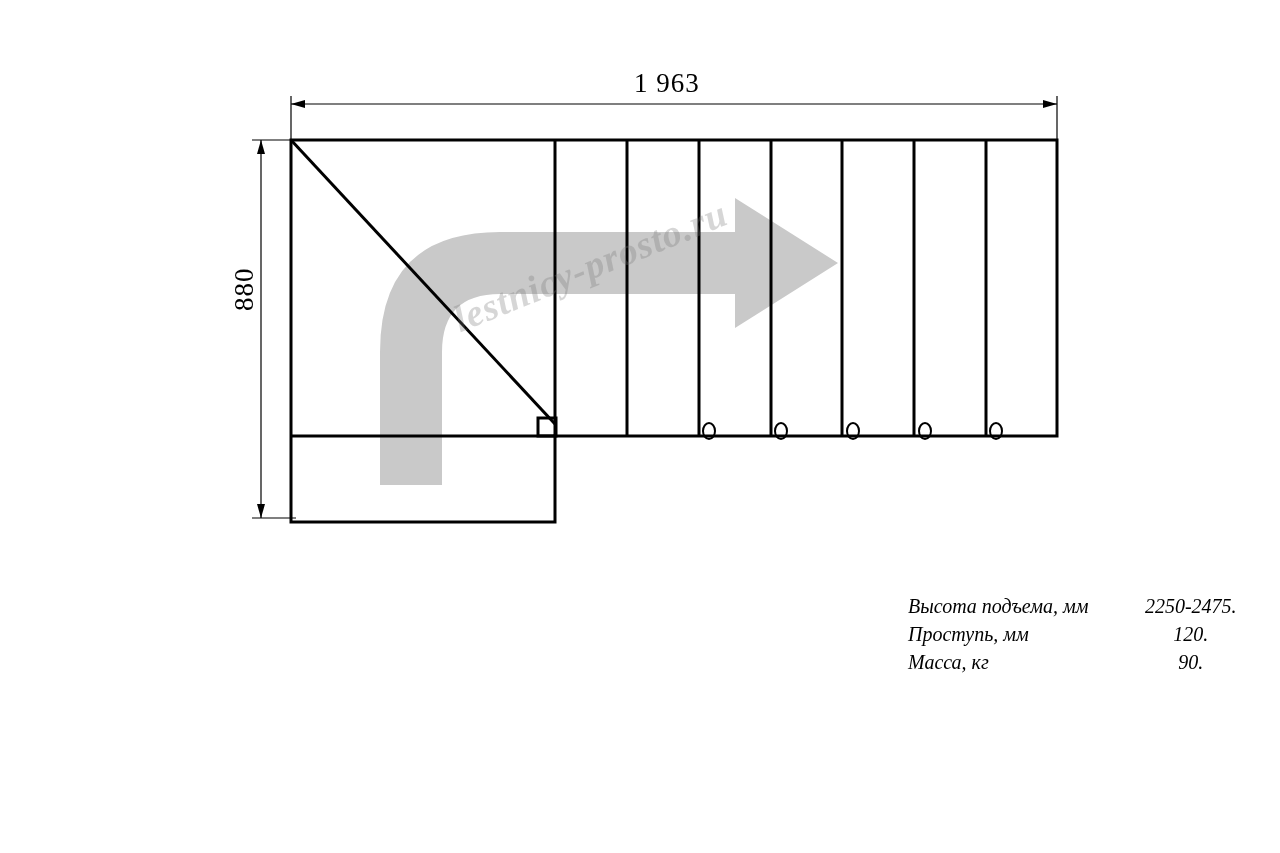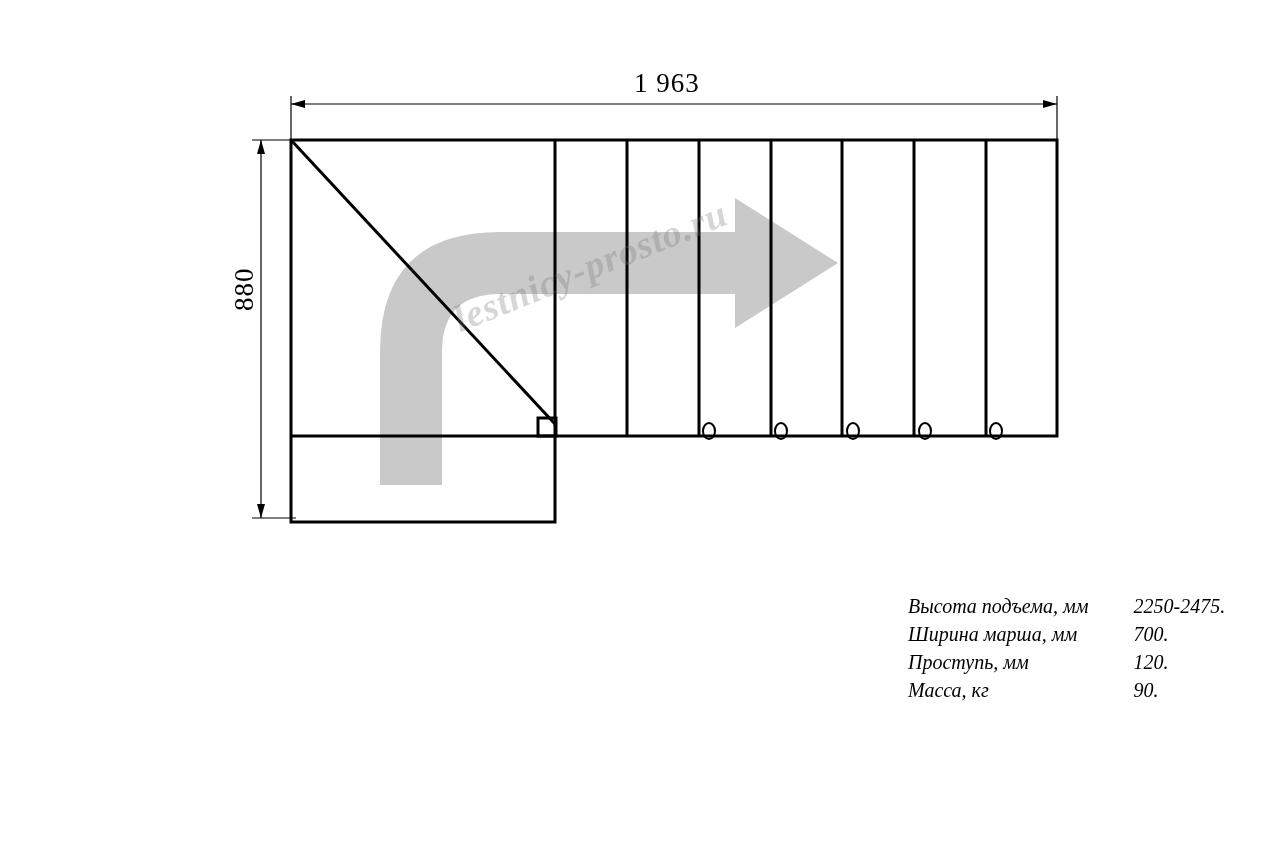--- a/index.html
+++ b/index.html
@@ -71,21 +71,21 @@
   }
   #spec-table td {
     padding: 2px 0 2px 0;
     line-height: 24px;
     white-space: nowrap;
   }
   #spec-table td.spec-name {
     text-align: left;
   }
   #spec-table td.spec-value {
-    text-align: left;
+    text-align: center;
   }
 </style>
 </head>
 <body>
 
 <div id="page">
 
   <svg id="drawing" viewBox="0 0 1280 853">
 
     <g>
@@ -157,24 +157,20 @@
   <div id="watermark">lestnicy-prosto.ru</div>
 
   <div id="spec-table">
     <table>
       <tbody id="spec-body">
           <tr>
             <td class="spec-name">Высота подъема, мм</td>
             <td class="spec-value">2250-2475.</td>
           </tr>
           <tr>
-            <td class="spec-name">Ширина марша, мм</td>
-            <td class="spec-value">700.</td>
-          </tr>
-          <tr>
             <td class="spec-name">Проступь, мм</td>
             <td class="spec-value">120.</td>
           </tr>
           <tr>
             <td class="spec-name">Масса, кг</td>
             <td class="spec-value">90.</td>
           </tr>
         </tbody>
     </table>
   </div>

